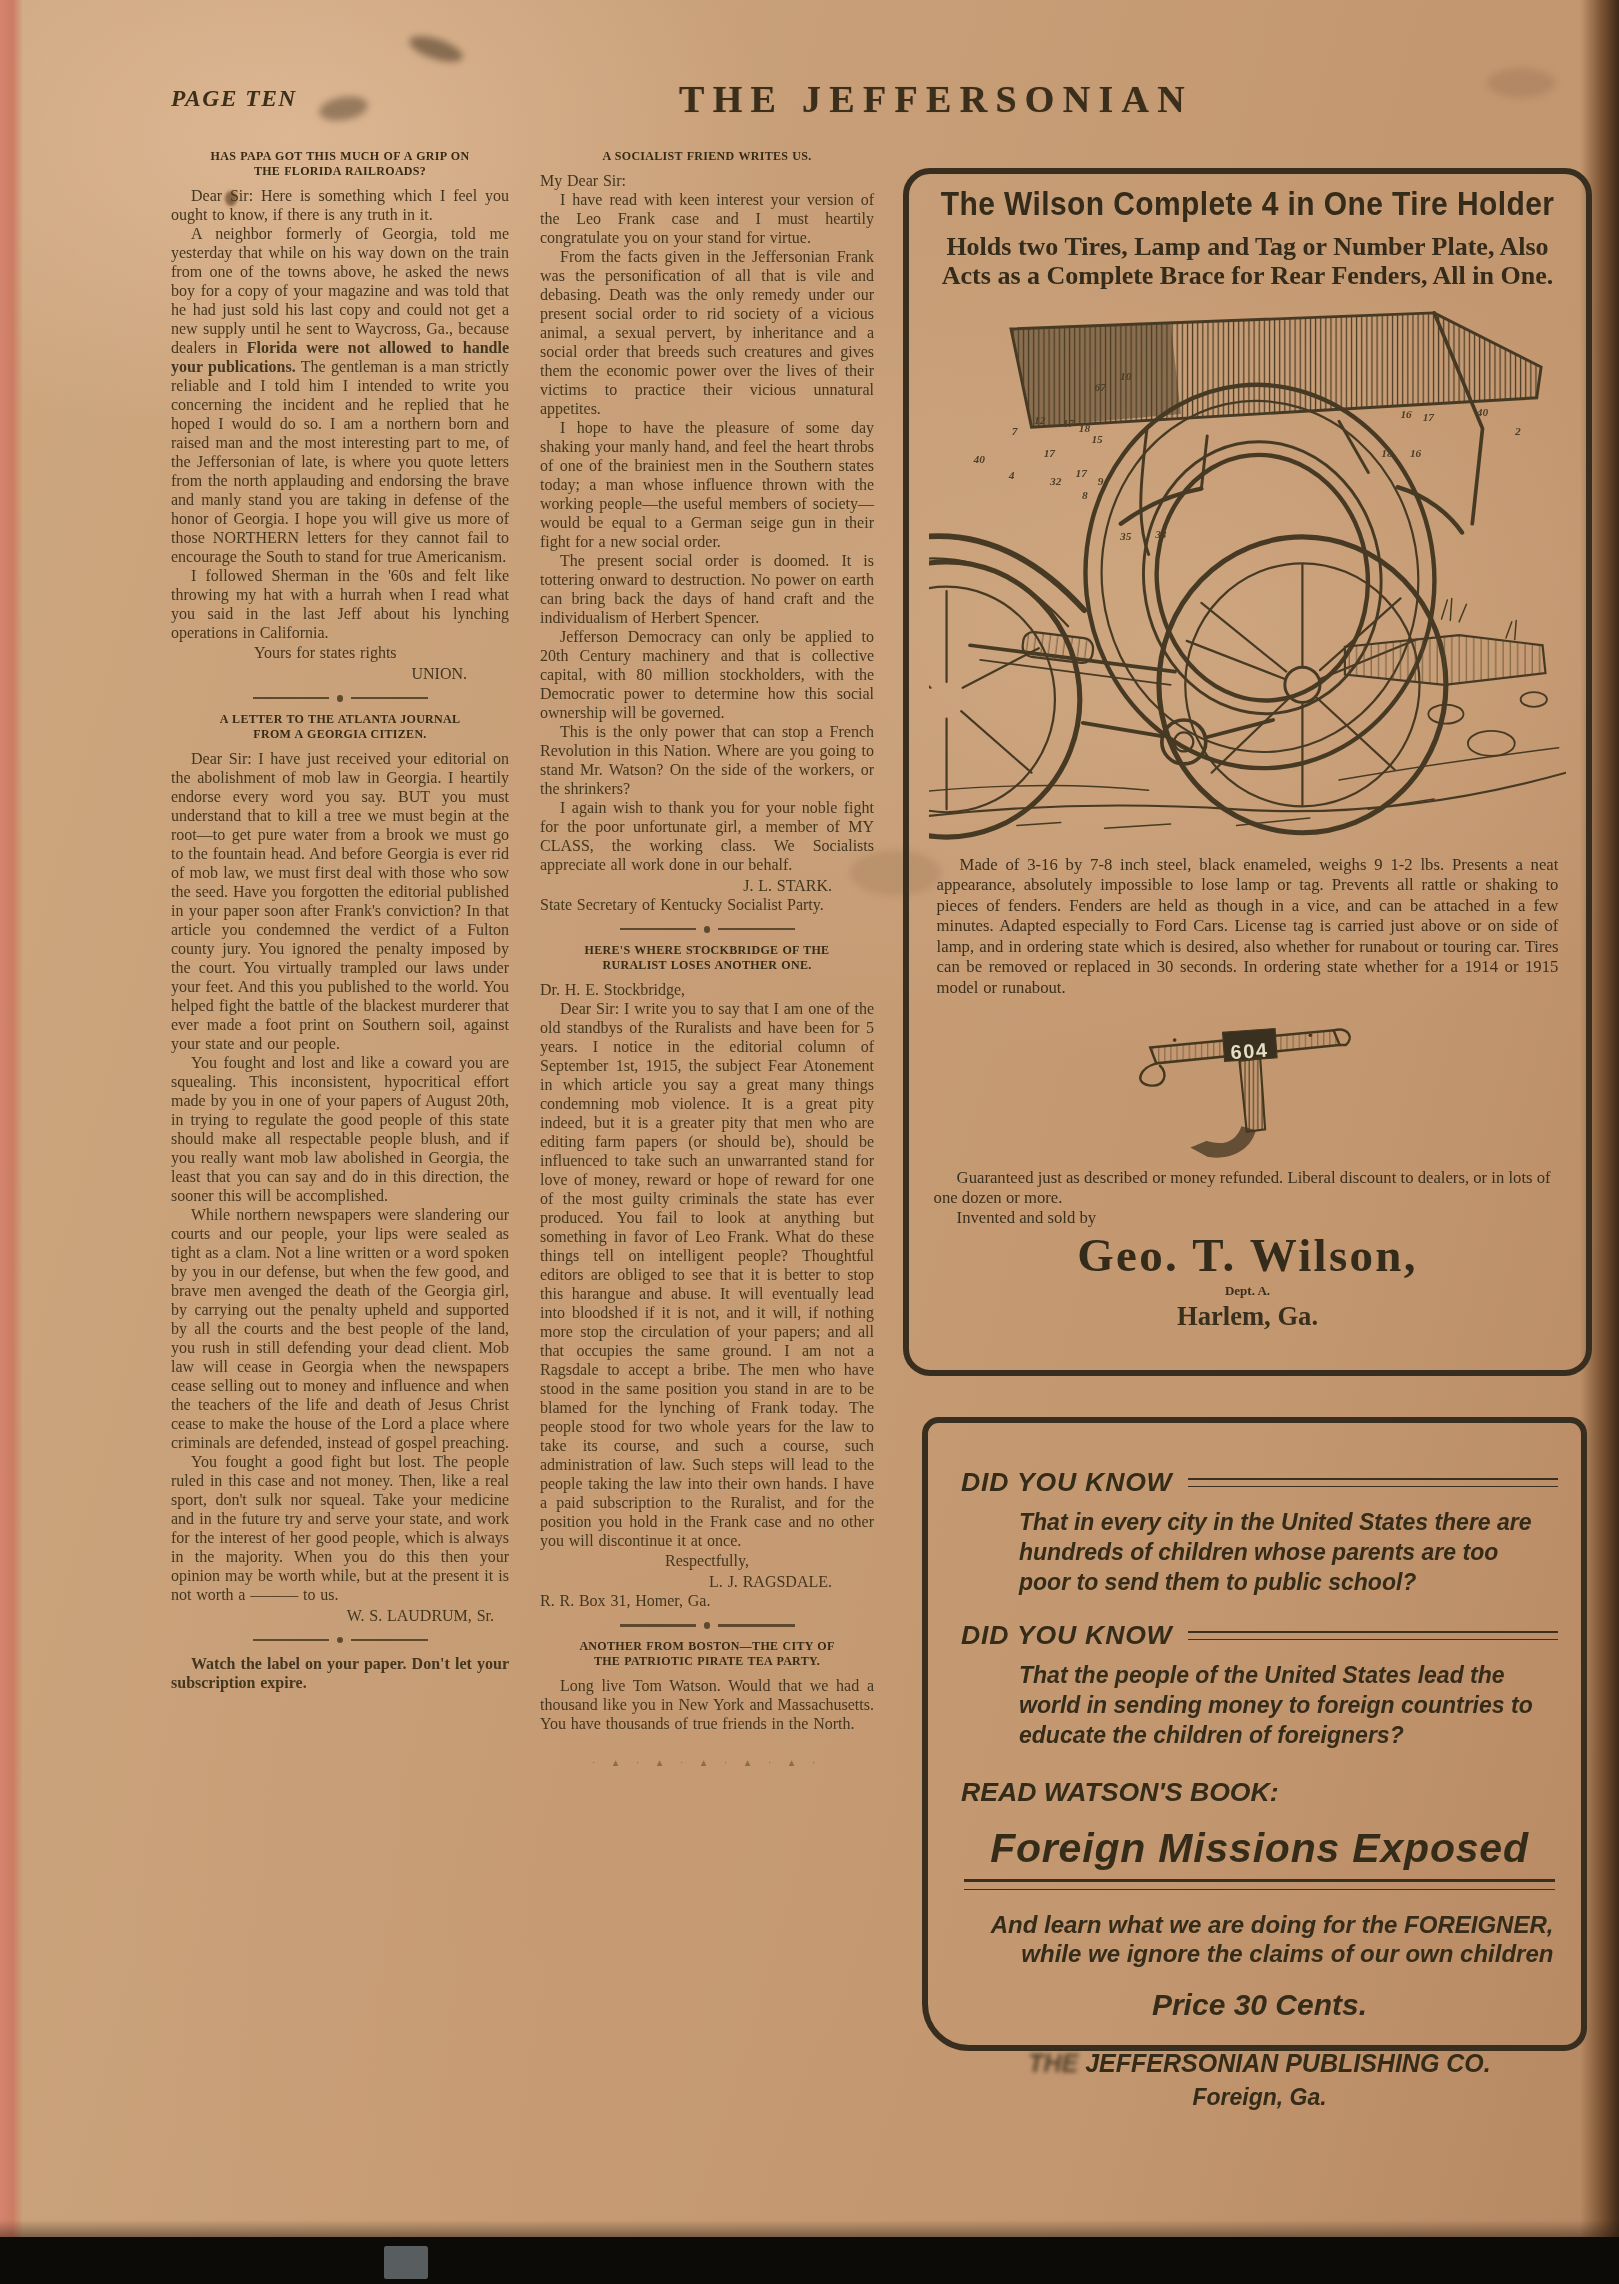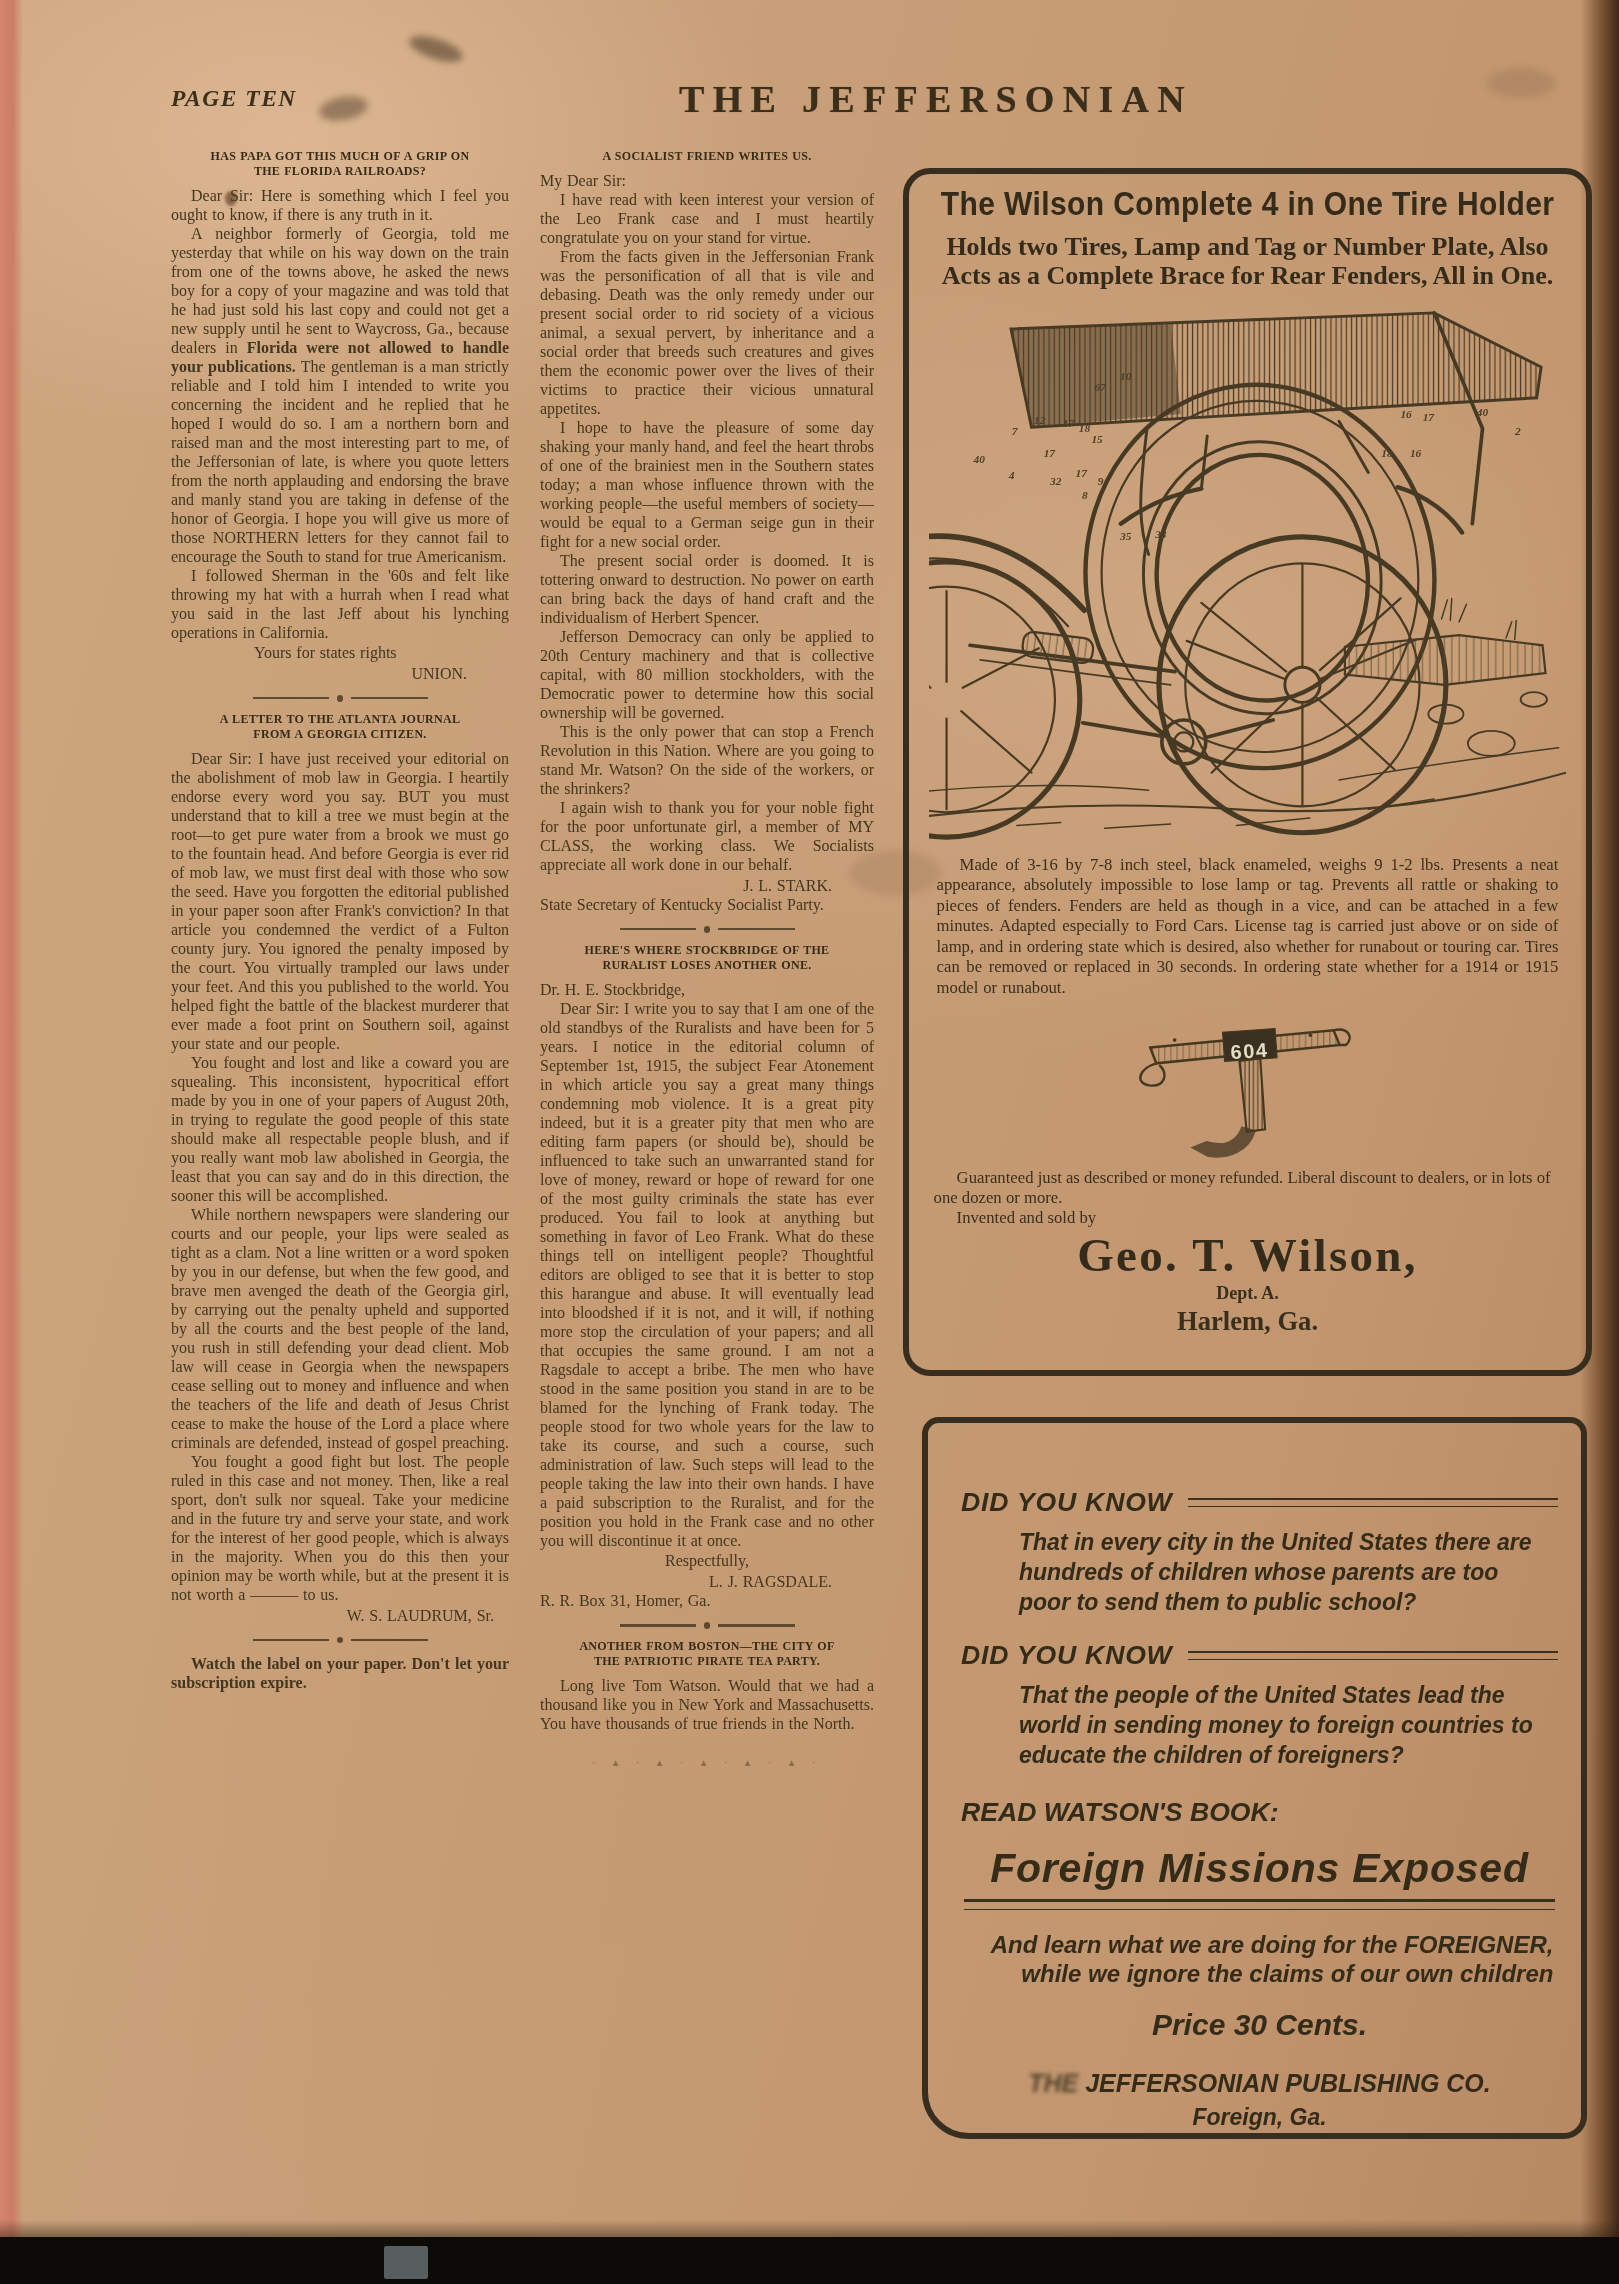--- a/index.html
+++ b/index.html
@@ -61,25 +61,25 @@
   .illus svg{position:absolute;left:0;top:0;width:100%;height:100%;}
   .part-label{position:absolute;font-size:11.4px;font-style:italic;color:#4c3e28;font-weight:bold;}
   .ad1-body{text-align:justify;font-size:16.7px;line-height:20.5px;margin:3px 7.6px 0;text-indent:23px;word-spacing:0.8px;}
   .bracket-illus{position:relative;height:165px;margin-top:3px;}
   .bracket-illus svg{position:absolute;left:50%;top:0;transform:translateX(-50%);height:100%;}
   .b604{position:absolute;left:50%;top:39px;transform:translateX(-46%) rotate(-4deg);
     color:#e7dcc4;font-weight:bold;font-size:20px;letter-spacing:1.5px;font-family:"Liberation Sans",sans-serif;}
   .ad1-guar{text-align:left;font-size:16.7px;line-height:20px;margin:1.5px 4.6px 0;text-indent:23px;}
   .ad1-inv{text-align:left;font-size:16.7px;line-height:20px;margin:0 4.6px;text-indent:23px;}
   .seller{font-size:47px;font-weight:bold;letter-spacing:2.3px;margin-top:0;color:#342b1a;}
-  .dept{font-size:18px;font-weight:bold;margin-top:1.5px;}
+  .dept{font-size:13px;font-weight:bold;margin-top:1.5px;}
   .acity{font-size:26.6px;font-weight:bold;margin-top:1.5px;}
   
-  .ad2{position:absolute;left:922px;top:1417px;width:665px;height:722px;box-sizing:border-box;
-    border:6px solid #382e1f;border-radius:16.7px 16.7px 23px 47px;padding:64px 23px 0 33px;
+  .ad2{position:absolute;left:922px;top:1417px;width:665px;height:634px;box-sizing:border-box;
+    border:6px solid #382e1f;border-radius:16.7px 16.7px 23px 47px;padding:44px 23px 0 33px;
     font-family:"Liberation Sans","DejaVu Sans",sans-serif;font-style:italic;font-weight:bold;color:#352b19;}
   .dyk-row{display:flex;align-items:center;gap:15px;}
   .dyk-row.second{margin-top:23px;}
   .dyk{font-size:26.6px;letter-spacing:0.8px;white-space:nowrap;}
   .dyk-rule{flex:1;height:5.3px;border-top:2.3px solid #3a301f;border-bottom:1.5px solid #3a301f;}
   .claim{font-size:23px;line-height:30px;margin:9px 12px 0 58px;text-align:left;}
   .read{font-size:26.6px;margin-top:27px;}
   .book{font-size:41px;text-align:center;margin-top:16.7px;letter-spacing:0.8px;}
   .book-rule{height:6.8px;border-top:3px solid #3a301f;border-bottom:1.5px solid #3a301f;margin:7.6px 3px 0;}
   .tagline{font-size:24px;line-height:29px;text-align:right;margin:20px 4.6px 0;}

